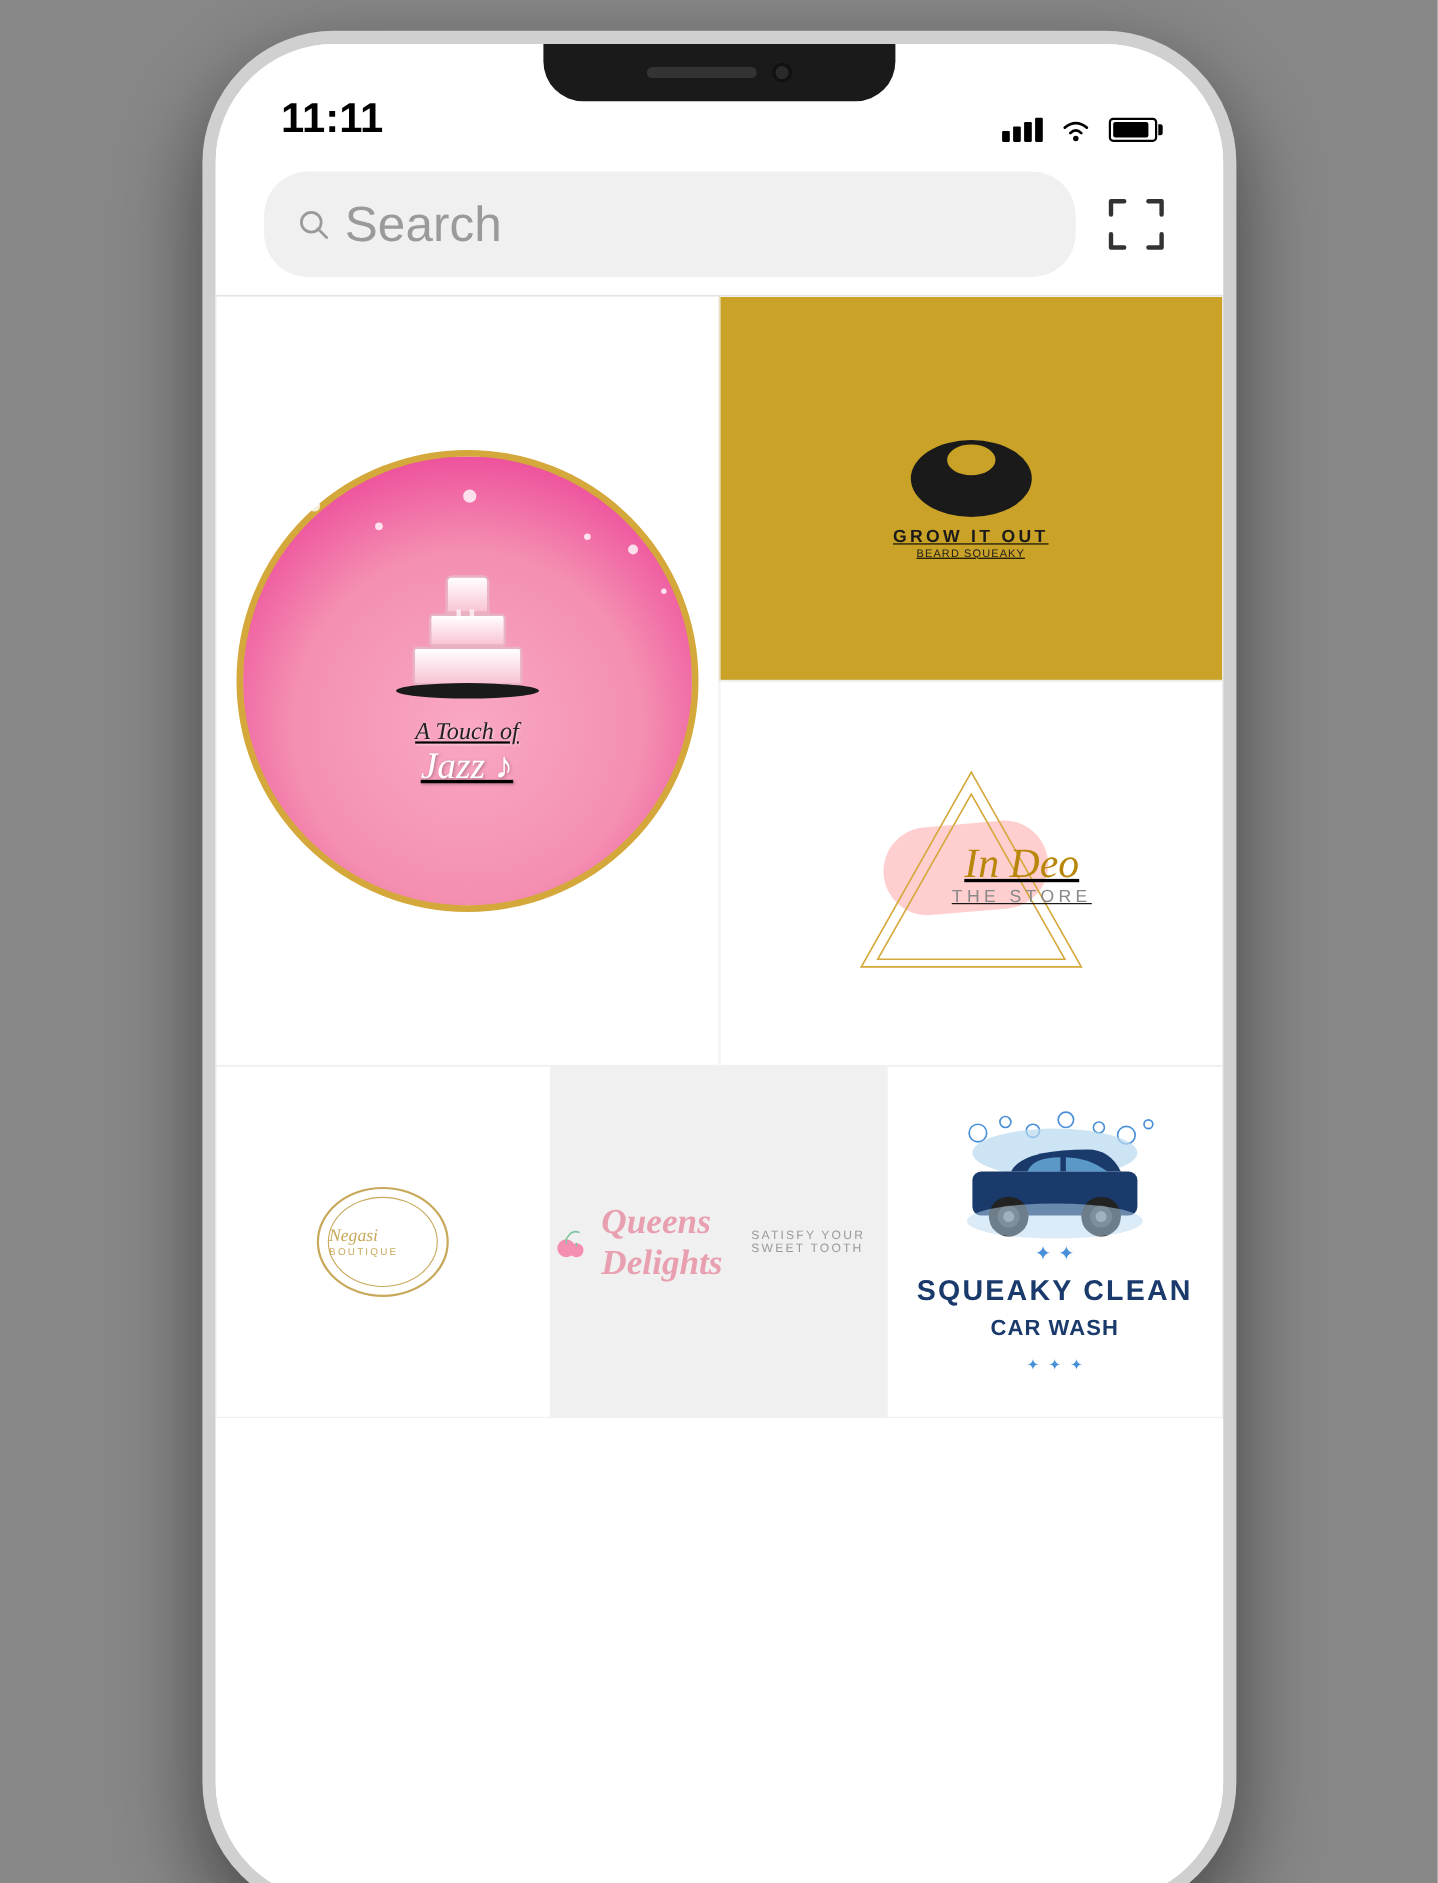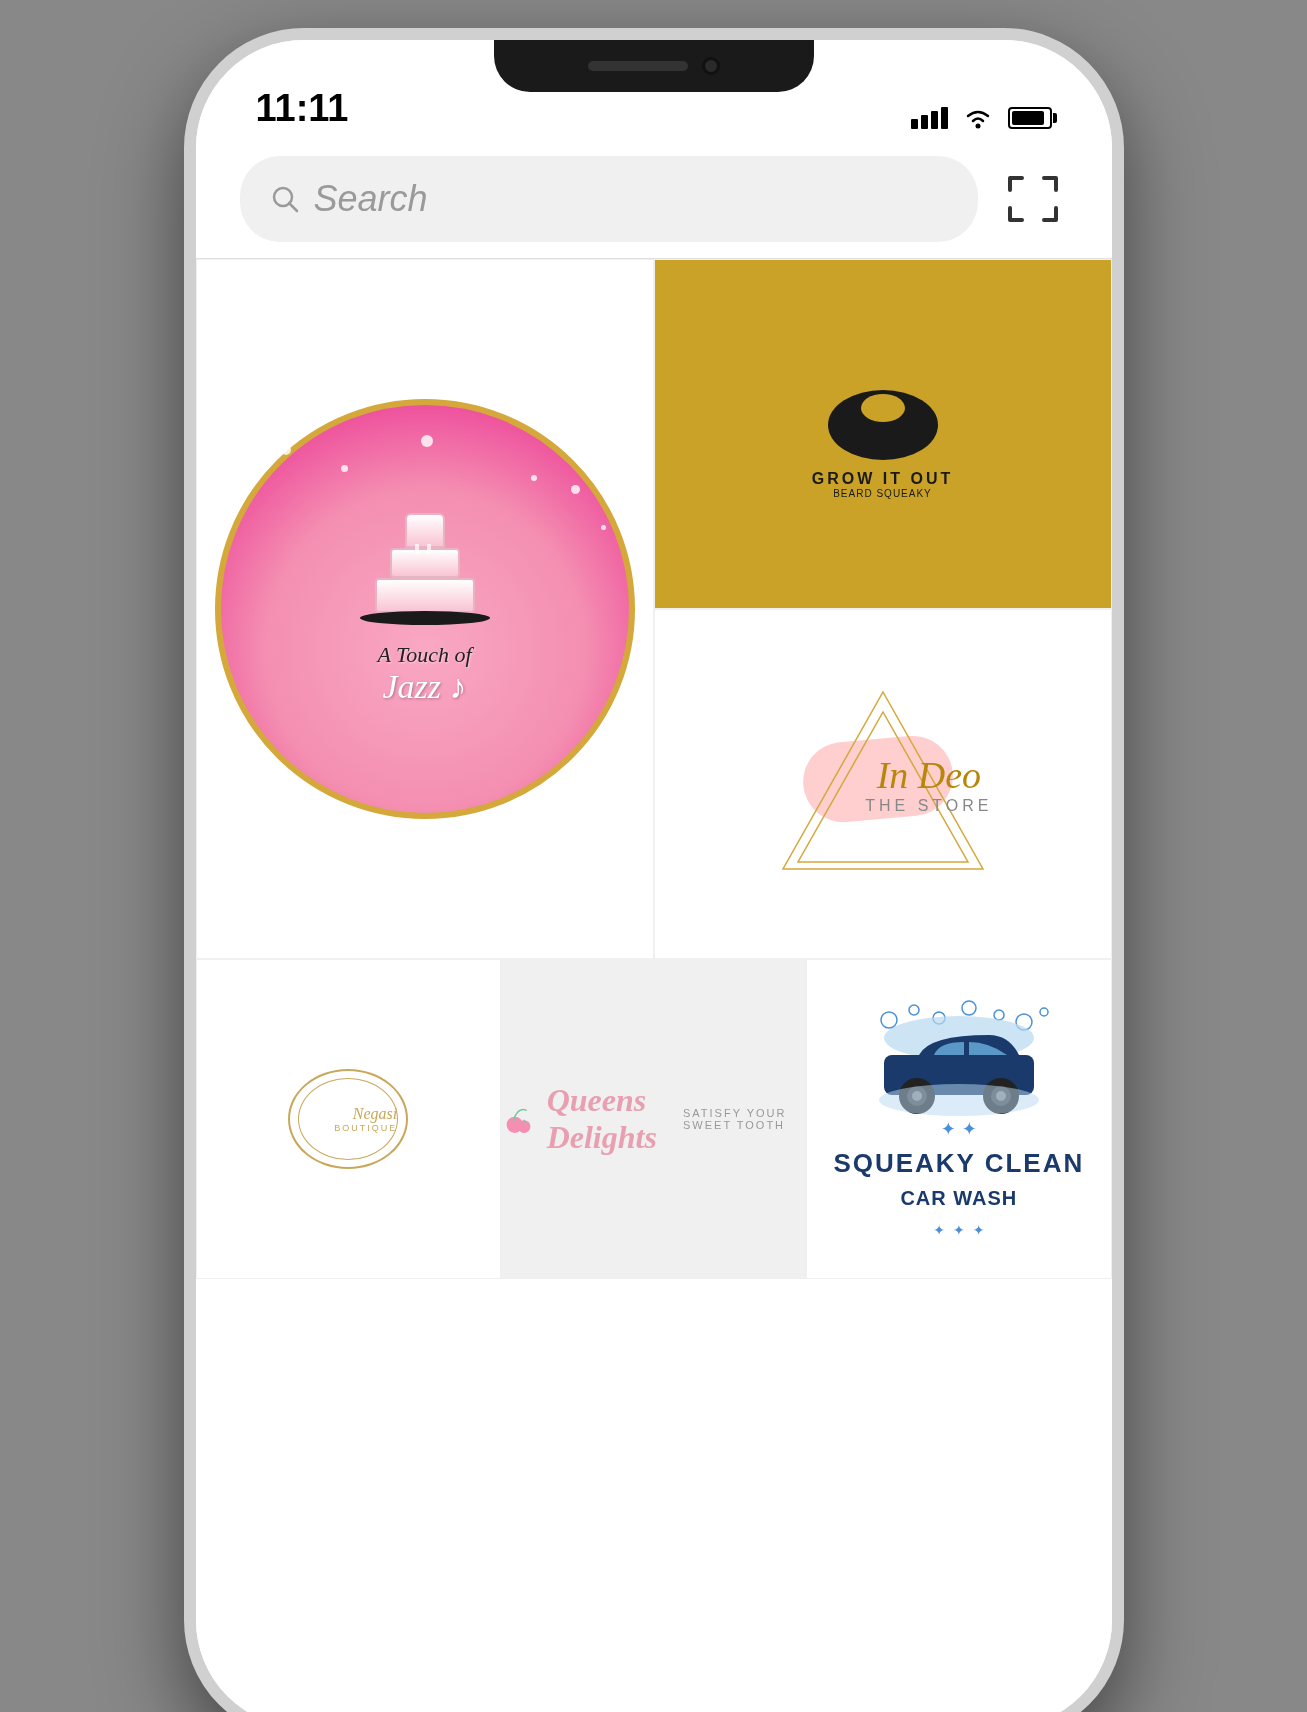--- a/index.html
+++ b/index.html
@@ -163,24 +163,23 @@
       flex: 1;
       background: #f0f0f0;
       border-radius: 40px;
       display: flex;
       align-items: center;
       padding: 22px 30px;
       gap: 14px;
     }
 
     .search-placeholder {
-      font-size: 36px;
+      font-size: 45px;
       color: #9a9a9a;
       font-weight: 400;
-      font-style: italic;
     }
 
     .scan-icon {
       width: 70px;
       height: 70px;
       display: flex;
       align-items: center;
       justify-content: center;
     }
 
@@ -198,20 +197,21 @@
       background: #fff;
     }
 
     .grid-item {
       background: #fff;
       display: flex;
       align-items: center;
       justify-content: center;
       overflow: hidden;
       border: 0.5px solid #f0f0f0;
+      text-decoration: underline;
     }
 
     
     .grid-item-large {
       grid-column: 1;
       grid-row: 1 / 3;
       min-height: 700px;
     }
 
     .grid-item-gold {
@@ -332,21 +332,21 @@
       position: relative;
     }
 
     .negasi-inner-frame {
       width: 100px;
       height: 82px;
       border: 1.5px solid #c8a85a;
       border-radius: 50%;
       display: flex;
       flex-direction: column;
-      align-items: flex-end;
+      align-items: flex-start;
       justify-content: center;
     }
 
     .negasi-text {
       font-size: 16px;
       color: #c8a85a;
       font-style: italic;
       font-family: 'Georgia', serif;
     }
 

